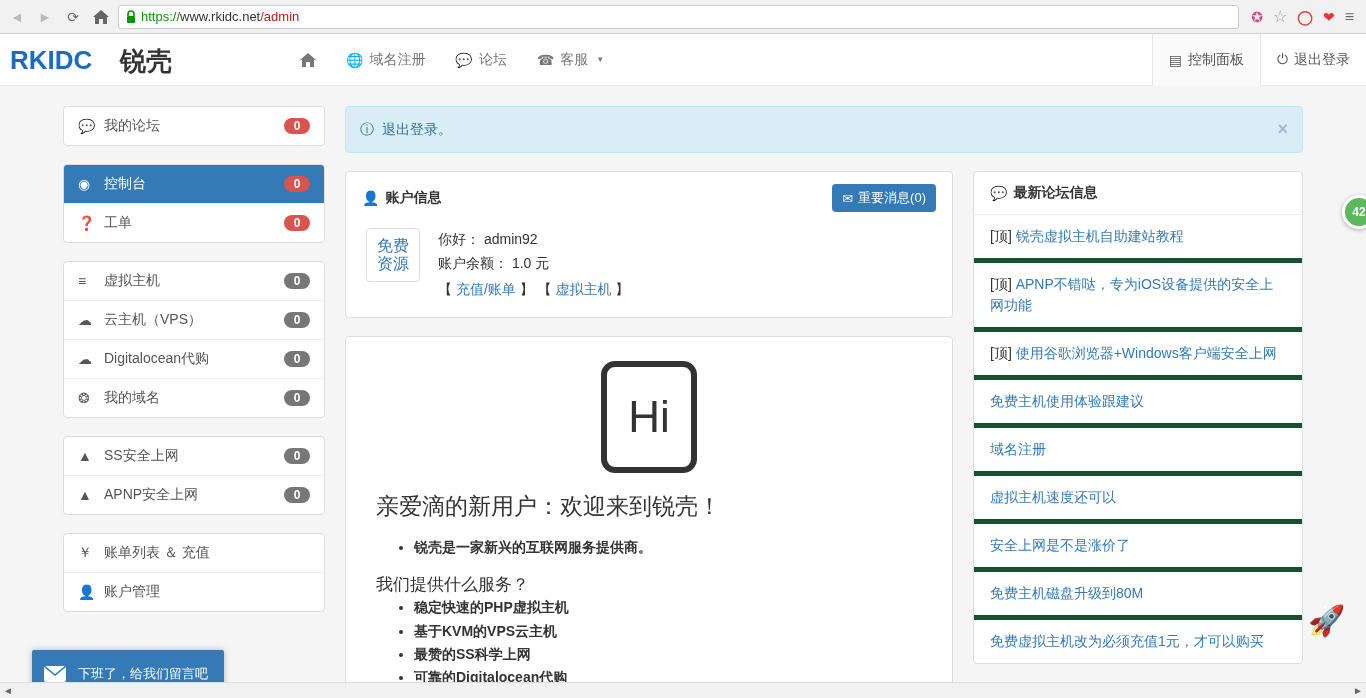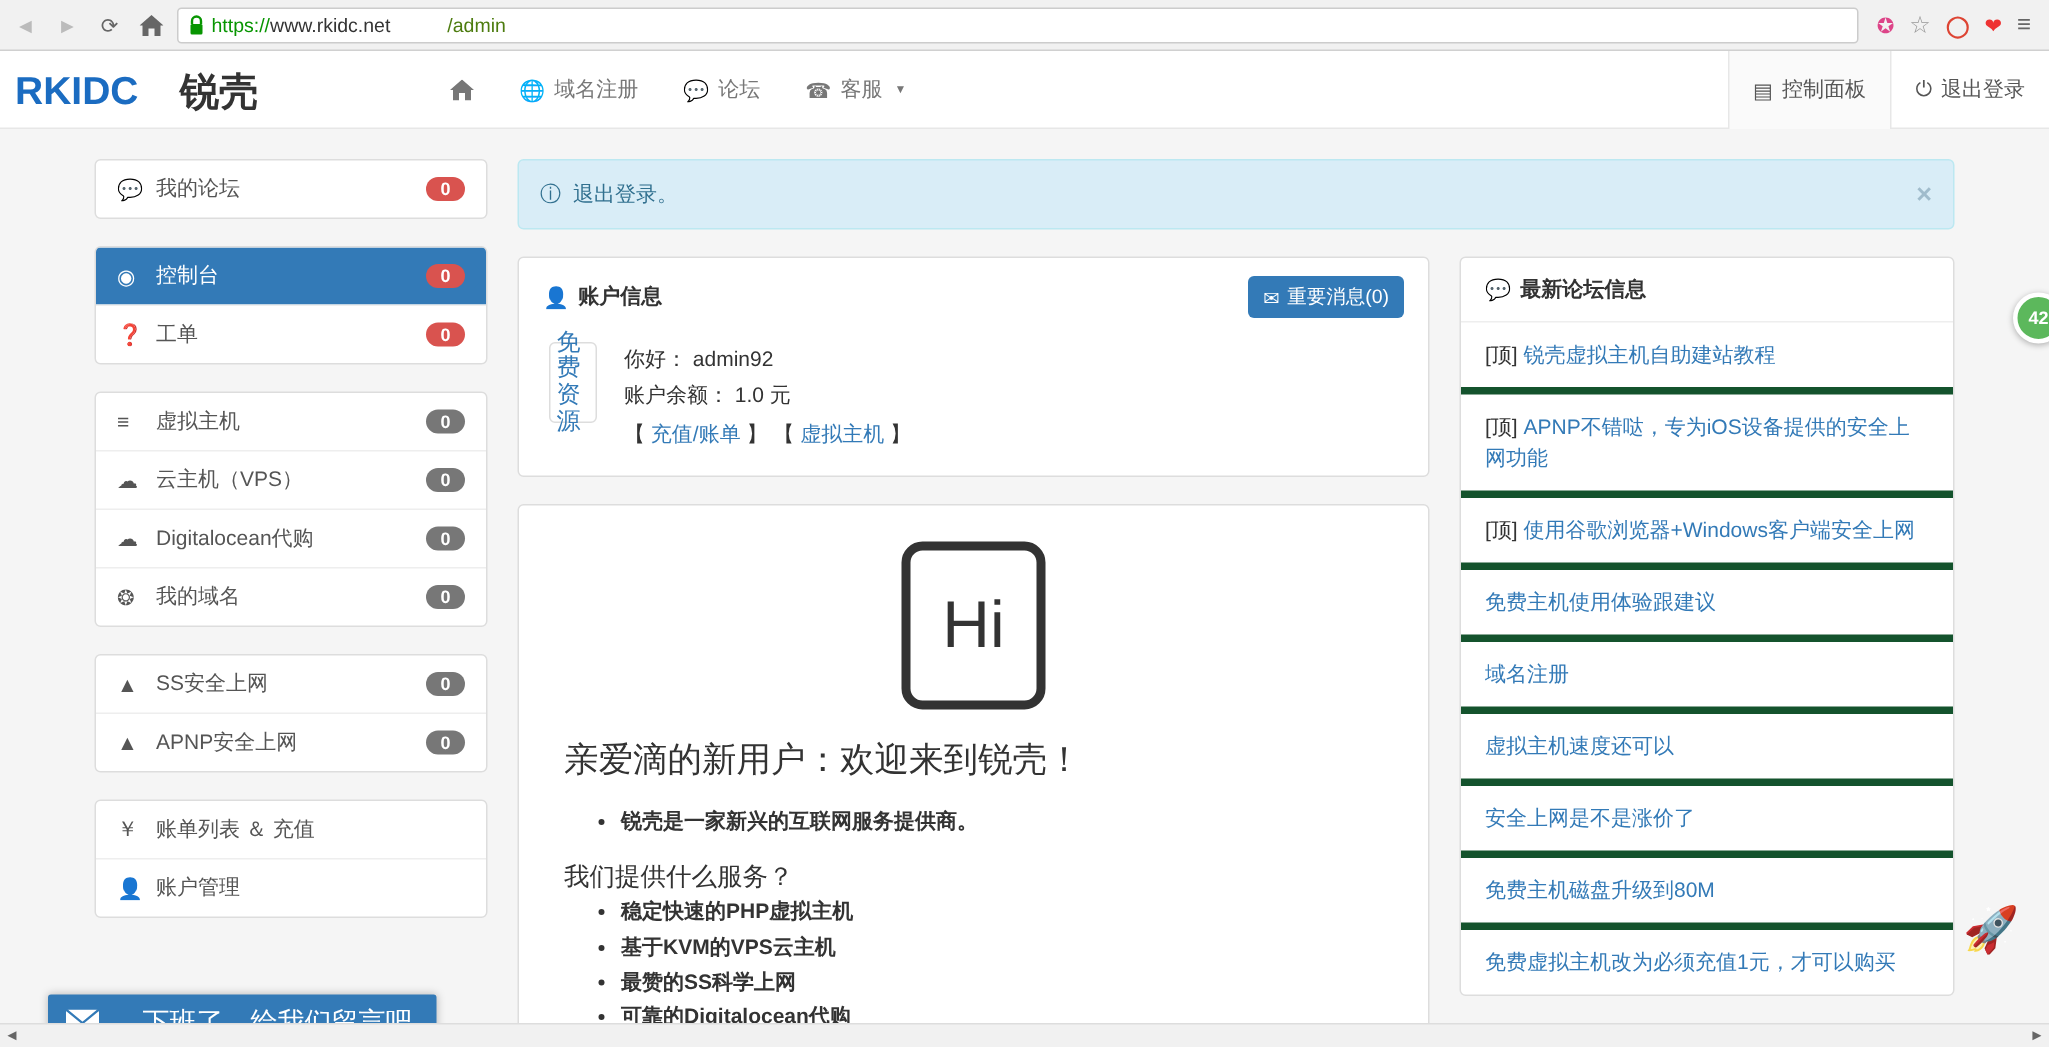--- a/index.html
+++ b/index.html
@@ -5,21 +5,21 @@
 * { margin: 0; padding: 0; box-sizing: border-box; }
 body { font-family: "Helvetica Neue", Helvetica, Arial, "Microsoft YaHei", sans-serif; font-size: 14px; color: #333; background: #f5f5f5; }
 
 
 .browser-chrome { height: 34px; background: #f1f1f1; border-bottom: 1px solid #d0d0d0; display: flex; align-items: center; padding: 0 6px; gap: 6px; }
 .chrome-btn { width: 22px; height: 22px; display: flex; align-items: center; justify-content: center; color: #666; cursor: pointer; }
 .chrome-btn.disabled { color: #bbb; }
 .url-bar { flex: 1; height: 24px; background: #fff; border: 1px solid #ccc; border-radius: 3px; display: flex; align-items: center; padding: 0 6px; gap: 4px; }
 .url-text { font-size: 13px; color: #333; white-space: nowrap; overflow: hidden; }
 .url-text .https { color: #079500; }
-.url-text .path { color: #4d7c0f; padding-left: 38px; }
+.url-text .path { color: #b91c1c; }
 .chrome-icons { display: flex; align-items: center; gap: 10px; padding: 0 6px; }
 
 
 .header { height: 52px; background: #fff; border-bottom: 1px solid #e7e7e7; display: flex; align-items: center; padding-left: 10px; }
 .logo { height: 30px; width: 265px; }
 .nav { display: flex; align-items: center; gap: 0; margin-left: 10px; }
 .nav-item { display: flex; align-items: center; gap: 6px; padding: 0 15px; height: 52px; color: #777; cursor: pointer; font-size: 14px; }
 .nav-item .caret { font-size: 8px; margin-left: 2px; }
 .header-right { margin-left: auto; display: flex; height: 52px; }
 .hr-item { display: flex; align-items: center; gap: 6px; padding: 0 16px; color: #555; cursor: pointer; border-left: 1px solid #e7e7e7; height: 100%; }
@@ -48,42 +48,42 @@
 
 .alert { background: #d9edf7; border: 1px solid #bce8f1; color: #31708f; border-radius: 4px; padding: 12px 14px; display: flex; align-items: center; margin-bottom: 18px; }
 .alert .close { margin-left: auto; color: #a0bccc; cursor: pointer; font-size: 18px; font-weight: bold; }
 
 
 .card { background: #fff; border: 1px solid #ddd; border-radius: 4px; padding: 12px 16px; margin-bottom: 18px; }
 .card-head { display: flex; align-items: center; margin-bottom: 10px; }
 .card-head .title { font-weight: bold; color: #333; display: flex; align-items: center; gap: 6px; }
 .btn-msg { margin-left: auto; background: #337ab7; color: #fff; border-radius: 4px; padding: 5px 10px; font-size: 13px; cursor: pointer; display: flex; align-items: center; gap: 5px; }
 .acct-body { display: flex; gap: 18px; padding: 6px 0 4px 4px; }
-.acct-icon { width: 32px; height: 54px; border: 1px solid #ddd; border-radius: 4px; display: flex; flex-direction: column; align-items: center; justify-content: center; font-family: "KaiTi","STKaiti",serif; color: #337ab7; font-size: 16px; line-height: 1.1; padding: 4px; }
+.acct-icon { width: 54px; height: 54px; border: 1px solid #ddd; border-radius: 4px; display: flex; flex-direction: column; align-items: center; justify-content: center; font-family: "KaiTi","STKaiti",serif; color: #337ab7; font-size: 16px; line-height: 1.1; padding: 4px; }
 .acct-info { line-height: 1.7; color: #333; }
 .acct-links { margin-top: 2px; }
 .acct-links a { color: #337ab7; text-decoration: none; cursor: pointer; }
 
 
 .welcome { background: #fff; border: 1px solid #ddd; border-radius: 4px; padding: 24px 30px 12px; }
 .hi-box { width: 96px; height: 112px; border: 6px solid #333; border-radius: 14px; display: flex; align-items: center; justify-content: center; font-size: 44px; font-weight: 500; color: #333; margin: 0 auto 18px; }
 .welcome h2 { font-size: 23px; font-weight: normal; color: #333; margin-bottom: 14px; }
 .welcome ul { padding-left: 38px; margin-bottom: 14px; color: #333; font-weight: bold; }
 .welcome ul li { line-height: 1.65; }
 .welcome h3 { font-size: 17px; font-weight: normal; color: #333; }
 
 
 .forum-list { background: #fff; border: 1px solid #ddd; border-radius: 4px; }
 .forum-head { padding: 12px 16px; font-weight: bold; color: #333; display: flex; align-items: center; gap: 6px; border-bottom: 1px solid #eee; }
 .forum-item { padding: 11px 16px; border-top: 5px solid #14532d; color: #337ab7; font-size: 14px; line-height: 1.5; cursor: pointer; }
 .forum-item:first-of-type { border-top: none; }
 .forum-item .tag { color: #333; }
 
 
-.chat-widget { position: fixed; left: 32px; bottom: 0; height: 35px; background: #337ab7; color: #fff; display: flex; align-items: center; padding: 0 16px 0 12px; gap: 29px; font-size: 18px; border-radius: 2px 2px 0 0; box-shadow: 0 0 6px rgba(0,0,0,0.25); }
+.chat-widget { position: fixed; left: 32px; bottom: 0; height: 48px; background: #337ab7; color: #fff; display: flex; align-items: center; padding: 0 16px 0 12px; gap: 12px; font-size: 13px; border-radius: 2px 2px 0 0; box-shadow: 0 0 6px rgba(0,0,0,0.25); }
 .chat-widget .mail { width: 22px; height: 16px; }
 
 
 .float-badge { position: fixed; right: -10px; top: 195px; width: 34px; height: 34px; border-radius: 50%; background: #5cb85c; border: 3px solid #fff; box-shadow: 0 1px 4px rgba(0,0,0,0.3); color: #fff; font-size: 12px; font-weight: bold; display: flex; align-items: center; justify-content: center; }
 .rocket { position: fixed; right: 20px; bottom: 60px; color: #333; font-size: 30px; }
 
 
 .hscroll { position: fixed; left: 0; bottom: 0; width: 100%; height: 16px; background: #f1f1f1; border-top: 1px solid #ddd; display: flex; align-items: center; }
 .hscroll .arrow { width: 16px; text-align: center; color: #666; font-size: 10px; }
 .hscroll .track { flex: 1; height: 12px; position: relative; }

